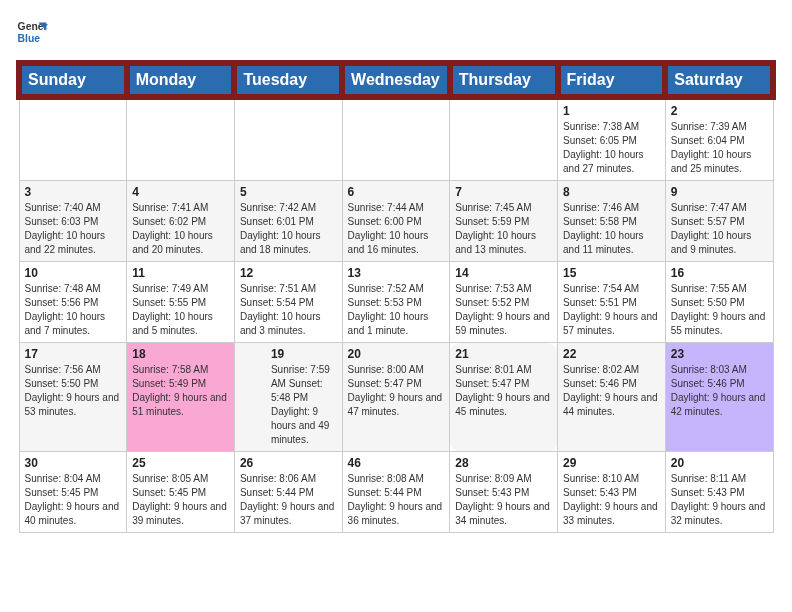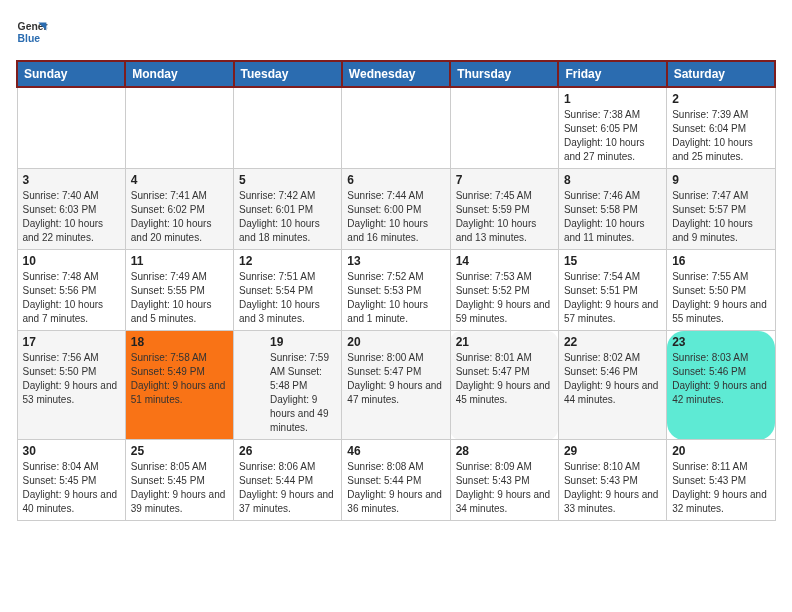--- a/index.html
+++ b/index.html
@@ -40,23 +40,23 @@
     .calendar {
       width: 100%;
       border-collapse: collapse;
       font-size: 10.5px;
     }
     .calendar th {
       background-color: #2b6cb0;
       color: #fff;
       text-align: left;
       padding: 5px 6px;
-      font-size: 12px;
+      font-size: 16px;
       font-weight: bold;
-      border: 2px solid #7f1d1d;
+      border: 6px solid #7f1d1d;
     }
     .calendar td {
       vertical-align: top;
       padding: 4px 5px;
       border: 1px solid #ccc;
       width: calc(100% / 7);
       height: 80px;
       background: #fff;
     }
     .calendar tr:nth-child(even) td {
@@ -214,21 +214,21 @@
 Daylight: 9 hours and 55 minutes.</div>
         </td>
       </tr>
       <tr>
         <td style="background: rgb(245, 245, 245);">
           <div class="day-number">17</div>
           <div class="day-info">Sunrise: 7:56 AM
 Sunset: 5:50 PM
 Daylight: 9 hours and 53 minutes.</div>
         </td>
-        <td style="background: #f97316;">
+        <td style="background: #f9a8d4;">
           <div class="day-number">18</div>
           <div class="day-info">Sunrise: 7:58 AM
 Sunset: 5:49 PM
 Daylight: 9 hours and 51 minutes.</div>
         </td>
         <td style="background: rgb(245, 245, 245); padding-left: 36px;">
           <div class="day-number">19</div>
           <div class="day-info">Sunrise: 7:59 AM
 Sunset: 5:48 PM
 Daylight: 9 hours and 49 minutes.</div>
@@ -244,21 +244,21 @@
           <div class="day-info">Sunrise: 8:01 AM
 Sunset: 5:47 PM
 Daylight: 9 hours and 45 minutes.</div>
         </td>
         <td style="background: rgb(245, 245, 245); margin-top: 48px;">
           <div class="day-number">22</div>
           <div class="day-info">Sunrise: 8:02 AM
 Sunset: 5:46 PM
 Daylight: 9 hours and 44 minutes.</div>
         </td>
-        <td style="background: #5eead4; border-radius: 17px;">
+        <td style="background: #c4b5fd;">
           <div class="day-number">23</div>
           <div class="day-info">Sunrise: 8:03 AM
 Sunset: 5:46 PM
 Daylight: 9 hours and 42 minutes.</div>
         </td>
       </tr>
       <tr>
         <td>
           <div class="day-number">30</div>
           <div class="day-info">Sunrise: 8:04 AM

